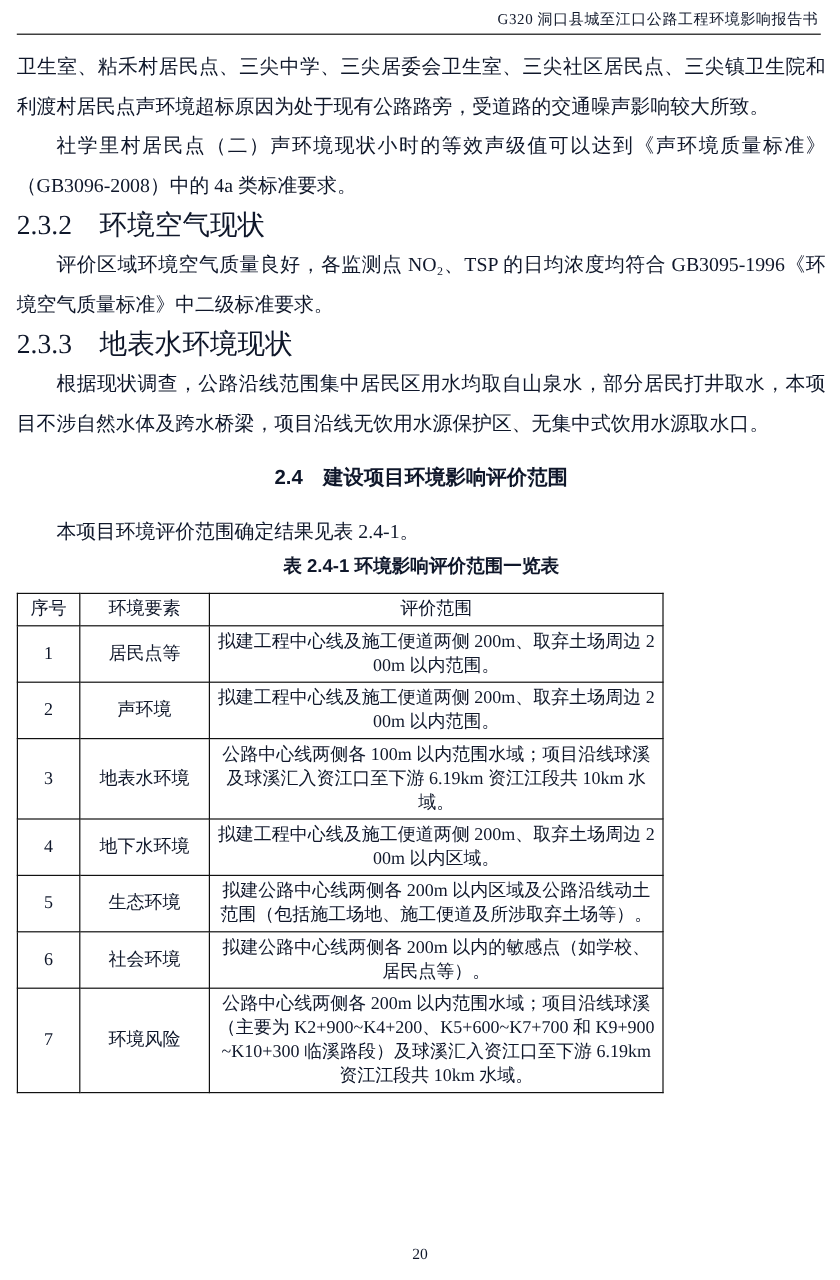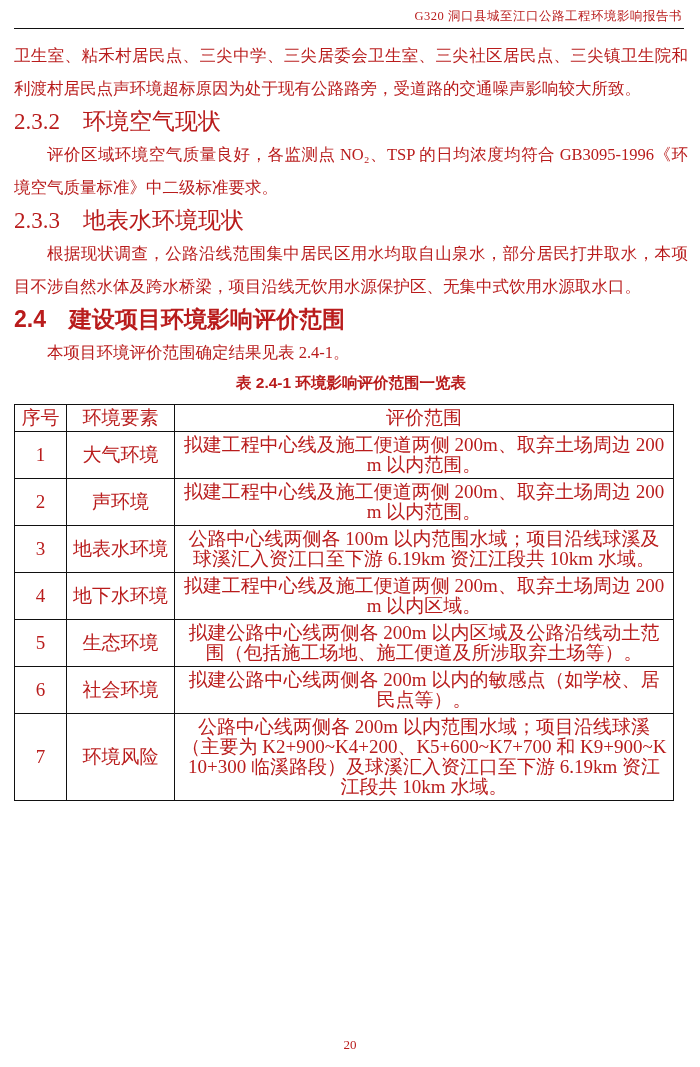--- a/index.html
+++ b/index.html
@@ -2,21 +2,21 @@
 <html><head>
 <meta charset="utf-8">
 <style>
   html, body { margin: 0; padding: 0; background: #e8e8e8; }
   .page {
     position: relative;
     width: 700px;
     height: 1067px;
     margin: 0 auto;
     background: #ffffff;
-    color: #b91c1c;
+    color: #0f172a;
     font-family: "Liberation Serif", "DejaVu Serif", serif;
     overflow: hidden;
     box-sizing: border-box;
   }
   .running-header {
     padding: 8px 18px 4px 14px;
     text-align: right;
     font-size: 12.5px;
     line-height: 16px;
     letter-spacing: 0.5px;
@@ -39,40 +39,40 @@
   }
   .para.no-indent { text-indent: 0; }
   .heading3 {
     margin: 0;
     font-size: 23px;
     line-height: 33px;
     font-weight: normal;
     text-align: left;
   }
   .heading2 {
-    margin: 0;
-    font-size: 23px;
+    margin: 12px;
+    font-size: 17px;
     line-height: 33px;
     font-weight: bold;
     font-family: "Liberation Sans", "DejaVu Sans", sans-serif;
-    text-align: left;
+    text-align: center;
   }
   .table-title {
     margin: 3px 0 10px 0;
     text-align: center;
     font-size: 15.5px;
     line-height: 22px;
     font-weight: bold;
     font-family: "Liberation Sans", "DejaVu Sans", sans-serif;
   }
   table.scope-table {
     border-collapse: collapse;
-    width: 660px;
+    width: 539px;
     table-layout: fixed;
-    font-size: 19px;
+    font-size: 15px;
   }
   table.scope-table th, table.scope-table td {
     border: 1.5px solid #111;
     padding: 3px 6px;
     line-height: 20px;
     text-align: center;
     vertical-align: middle;
     font-weight: normal;
     word-break: break-all;
   }
@@ -94,20 +94,21 @@
 
   <div class="running-header">
     <span>G320 洞口县城至江口公路工程环境影响报告书</span>
   </div>
   <hr class="header-rule">
 
   <div class="content">
 
     <p class="para no-indent">卫生室、粘禾村居民点、三尖中学、三尖居委会卫生室、三尖社区居民点、三尖镇卫生院和利渡村居民点声环境超标原因为处于现有公路路旁，受道路的交通噪声影响较大所致。</p>
 
+    <p class="para">社学里村居民点（二）声环境现状小时的等效声级值可以达到《声环境质量标准》（GB3096-2008）中的 4a 类标准要求。</p>
 
     <h3 class="heading3">2.3.2　环境空气现状</h3>
 
     <p class="para">评价区域环境空气质量良好，各监测点 NO₂、TSP 的日均浓度均符合 GB3095-1996《环境空气质量标准》中二级标准要求。</p>
 
     <h3 class="heading3">2.3.3　地表水环境现状</h3>
 
 
     <p class="para">根据现状调查，公路沿线范围集中居民区用水均取自山泉水，部分居民打井取水，本项目不涉自然水体及跨水桥梁，项目沿线无饮用水源保护区、无集中式饮用水源取水口。</p>
 
@@ -126,21 +127,21 @@
       <thead>
         <tr>
           <th>序号</th>
           <th>环境要素</th>
           <th>评价范围</th>
         </tr>
       </thead>
       <tbody>
         <tr>
           <td>1</td>
-          <td>大气环境</td>
+          <td>居民点等</td>
           <td>拟建工程中心线及施工便道两侧 200m、取弃土场周边 200m 以内范围。</td>
         </tr>
         <tr>
           <td>2</td>
           <td>声环境</td>
           <td>拟建工程中心线及施工便道两侧 200m、取弃土场周边 200m 以内范围。</td>
         </tr>
         <tr>
           <td>3</td>
           <td>地表水环境</td>

